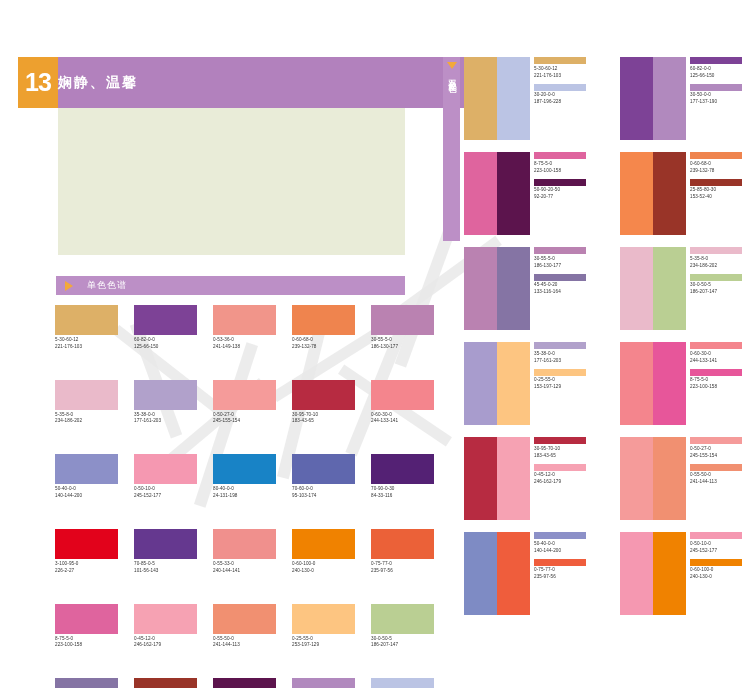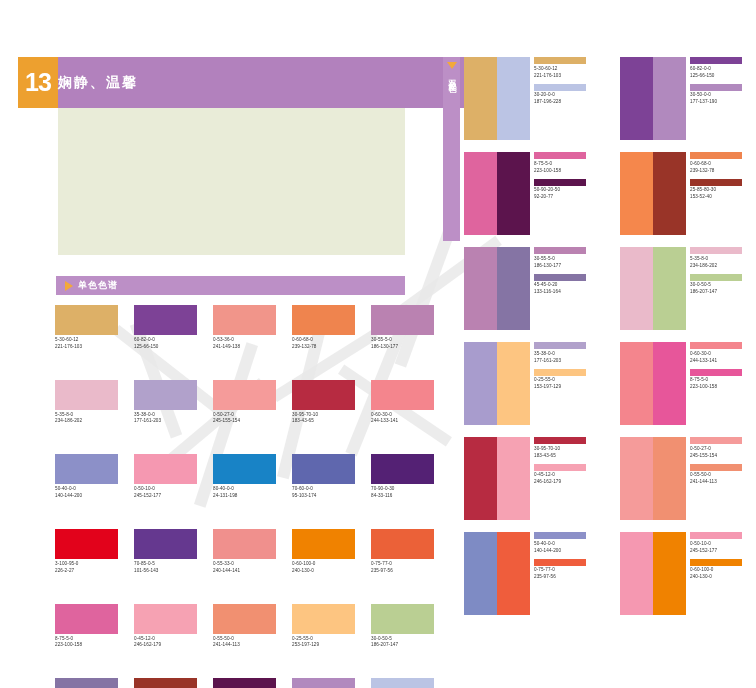--- a/index.html
+++ b/index.html
@@ -51,22 +51,22 @@
     background:#bc8fc6;
     display:flex;align-items:center;
   }
   .tri-right{
     width:0;height:0;margin-left:9px;
     border-top:5px solid transparent;
     border-bottom:5px solid transparent;
     border-left:8px solid #f3a93a;
   }
   .sect-head-label{
-    color:#ffffff;font-size:9px;font-weight:bold;
-    margin-left:5px;letter-spacing:1px;
+    color:#ffffff;font-size:9px;font-weight:normal;
+    margin-left:14px;letter-spacing:1px;
   }
 
   
   .grid{position:absolute;left:55px;top:305px;}
   .grid-row{display:flex;margin-bottom:30px;}
   .cell{width:63px;margin-right:16px;}
   .cell .chip{width:63px;height:30px;}
   .cell .l1,.cell .l2{
     font-size:4.6px;color:#333333;
     margin-top:3px;line-height:1.05;

